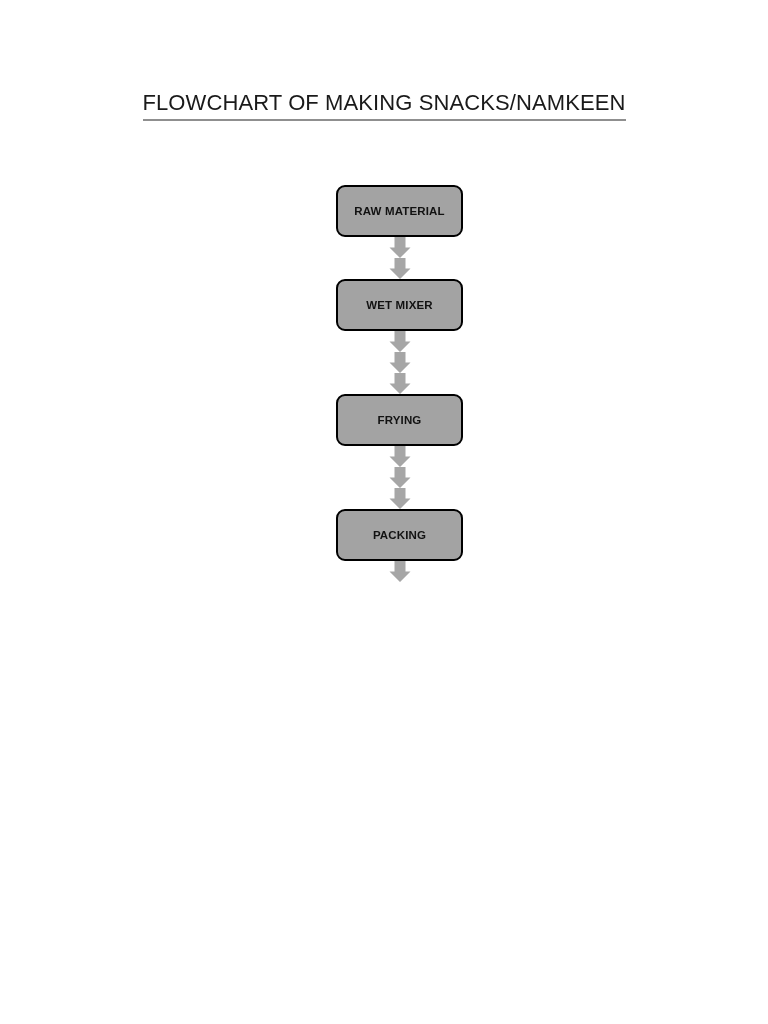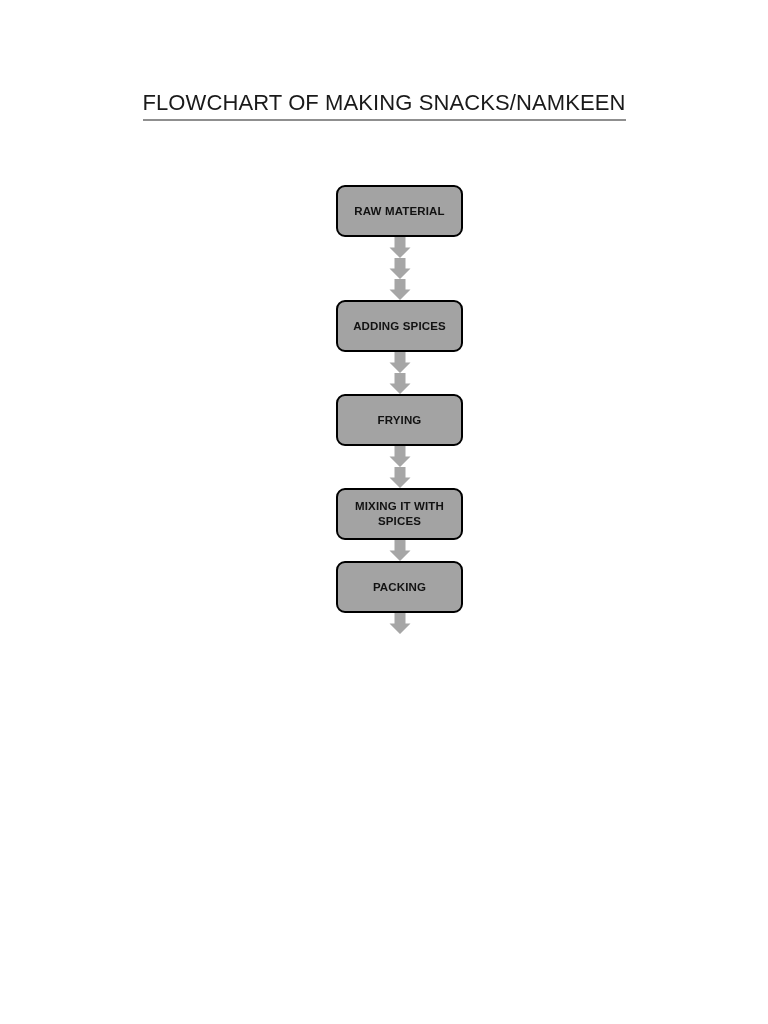--- a/index.html
+++ b/index.html
@@ -114,29 +114,29 @@
       <div class="flow-arrow">
         <svg width="22" height="21" viewBox="0 0 22 21" aria-hidden="true">
           <path d="M5.5 0 H16.5 V10.5 H21.5 L11 21 L0.5 10.5 H5.5 Z" fill="#a6a6a6"></path>
         </svg>
       </div>
       <div class="flow-arrow">
         <svg width="22" height="21" viewBox="0 0 22 21" aria-hidden="true">
           <path d="M5.5 0 H16.5 V10.5 H21.5 L11 21 L0.5 10.5 H5.5 Z" fill="#a6a6a6"></path>
         </svg>
       </div>
+      <div class="flow-step">
+        <div class="flow-box">
+          <span class="flow-box-label">WET MIXER</span>
+        </div>
+      </div>
       <div class="flow-arrow">
         <svg width="22" height="21" viewBox="0 0 22 21" aria-hidden="true">
           <path d="M5.5 0 H16.5 V10.5 H21.5 L11 21 L0.5 10.5 H5.5 Z" fill="#a6a6a6"></path>
         </svg>
-      </div>
-      <div class="flow-step">
-        <div class="flow-box">
-          <span class="flow-box-label">ADDING SPICES</span>
-        </div>
       </div>
       <div class="flow-arrow">
         <svg width="22" height="21" viewBox="0 0 22 21" aria-hidden="true">
           <path d="M5.5 0 H16.5 V10.5 H21.5 L11 21 L0.5 10.5 H5.5 Z" fill="#a6a6a6"></path>
         </svg>
       </div>
       <div class="flow-arrow">
         <svg width="22" height="21" viewBox="0 0 22 21" aria-hidden="true">
           <path d="M5.5 0 H16.5 V10.5 H21.5 L11 21 L0.5 10.5 H5.5 Z" fill="#a6a6a6"></path>
         </svg>
@@ -149,26 +149,20 @@
       <div class="flow-arrow">
         <svg width="22" height="21" viewBox="0 0 22 21" aria-hidden="true">
           <path d="M5.5 0 H16.5 V10.5 H21.5 L11 21 L0.5 10.5 H5.5 Z" fill="#a6a6a6"></path>
         </svg>
       </div>
       <div class="flow-arrow">
         <svg width="22" height="21" viewBox="0 0 22 21" aria-hidden="true">
           <path d="M5.5 0 H16.5 V10.5 H21.5 L11 21 L0.5 10.5 H5.5 Z" fill="#a6a6a6"></path>
         </svg>
       </div>
-      <div class="flow-step">
-        <div class="flow-box">
-          <span class="flow-box-label">MIXING IT WITH
-SPICES</span>
-        </div>
-      </div>
       <div class="flow-arrow">
         <svg width="22" height="21" viewBox="0 0 22 21" aria-hidden="true">
           <path d="M5.5 0 H16.5 V10.5 H21.5 L11 21 L0.5 10.5 H5.5 Z" fill="#a6a6a6"></path>
         </svg>
       </div>
       <div class="flow-step">
         <div class="flow-box">
           <span class="flow-box-label">PACKING</span>
         </div>
       </div>

